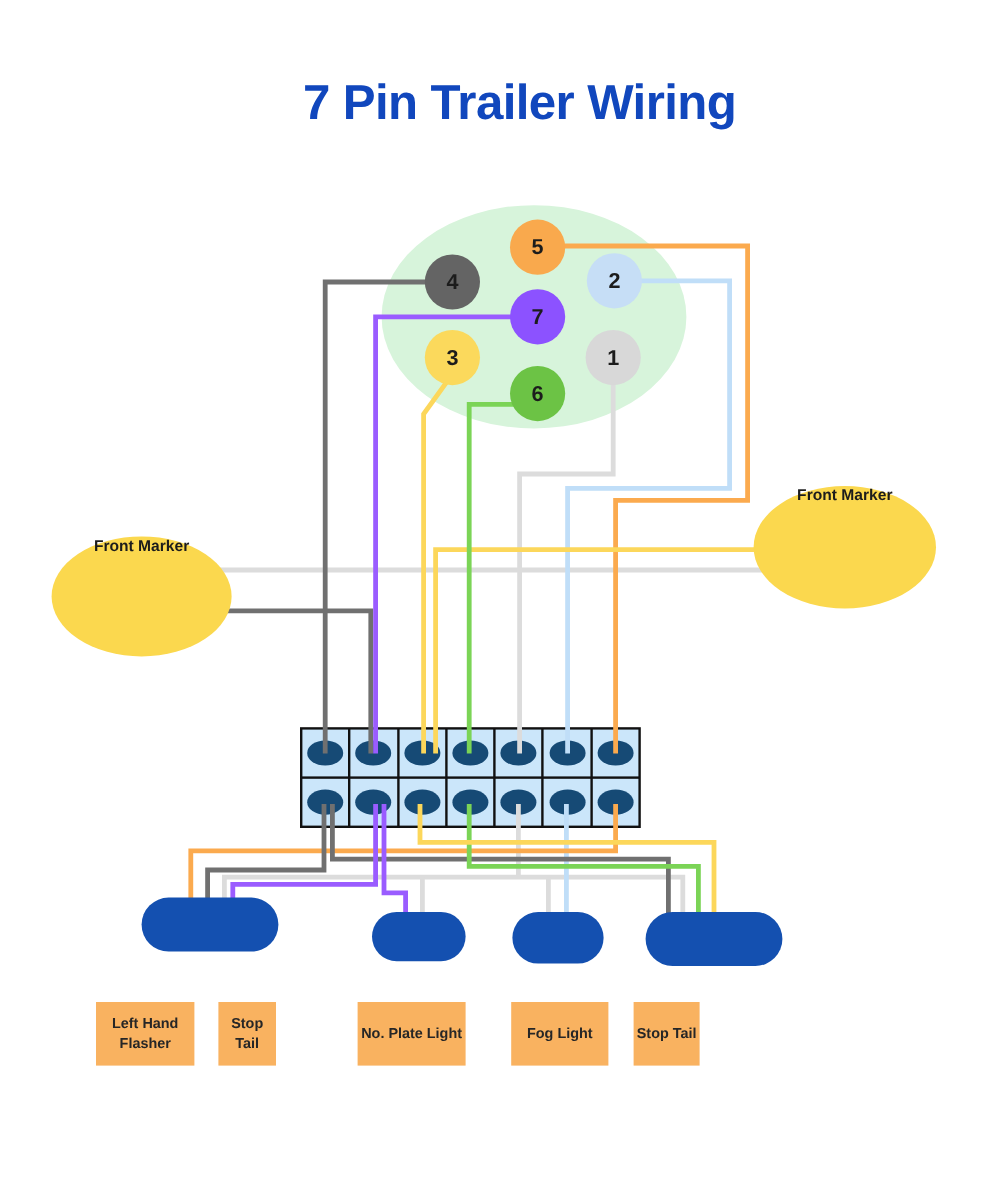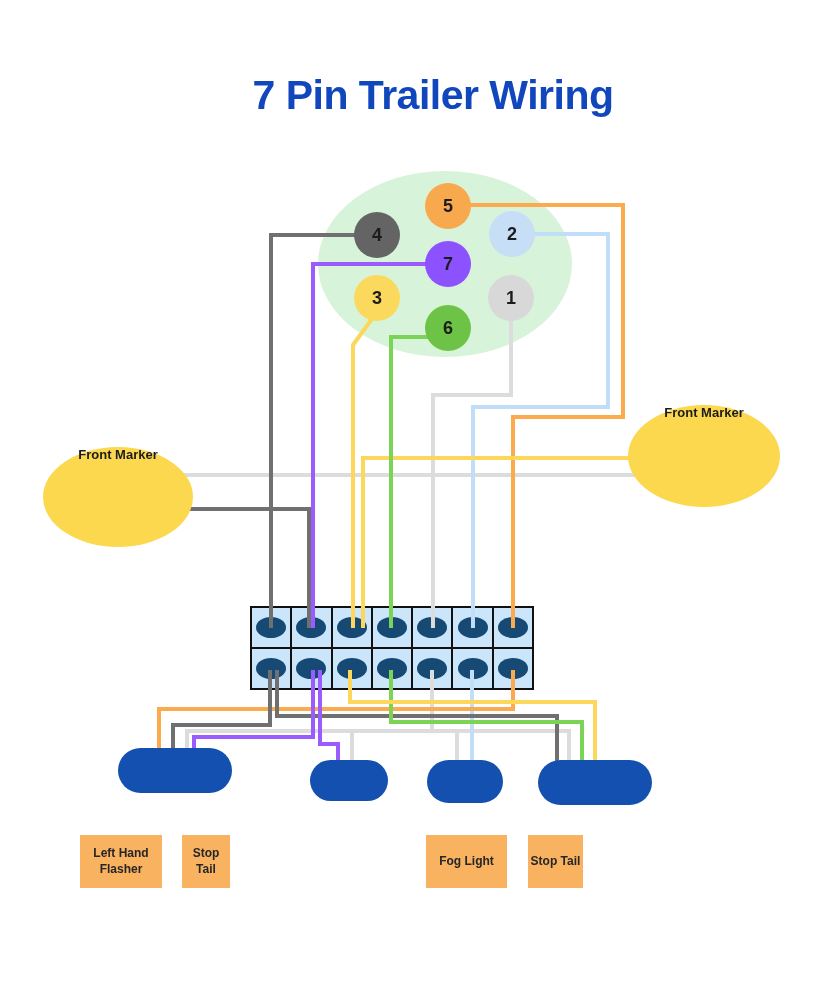--- a/index.html
+++ b/index.html
@@ -1,21 +1,21 @@
 <!DOCTYPE html>
 <html><head>
 <meta charset="utf-8">
 <style>
   html,body { margin:0; padding:0; background:#ffffff; }
   .stage {
     position:relative; width:820px; height:984px; overflow:hidden;
     font-family:"Liberation Sans", sans-serif; background:#ffffff;
   }
   .title {
-    position:absolute; top:72px; left:0; right:0;
+    position:absolute; top:62px; left:0; right:0;
     text-align:center; padding-left:46px;
     font-size:41px; font-weight:bold; letter-spacing:-0.5px;
   }
   .connector-bg {
     position:absolute; left:318px; top:171px; width:254px; height:186px;
     border-radius:50%;
   }
   .wires { position:absolute; left:0; top:0; }
   .pin {
     position:absolute; width:46px; height:46px; border-radius:50%;
@@ -167,20 +167,23 @@
   <div class="lamp lamp2" style="background: rgb(20, 80, 176);"></div>
   <div class="lamp lamp3" style="background: rgb(20, 80, 176);"></div>
   <div class="lamp lamp4" style="background: rgb(20, 80, 176);"></div>
 
   <div class="label label1" style="background: rgb(249, 178, 96);">
     <span>Left Hand Flasher</span>
   </div>
   <div class="label label2" style="background: rgb(249, 178, 96);">
     <span>Stop Tail</span>
   </div>
+  <div class="label label3" style="background: rgb(249, 178, 96);">
+    <span>No. Plate Light</span>
+  </div>
   <div class="label label4" style="background: rgb(249, 178, 96);">
     <span>Fog Light</span>
   </div>
   <div class="label label5" style="background: rgb(249, 178, 96);">
     <span>Stop Tail</span>
   </div>
 
 </div>
 
 </body></html>

